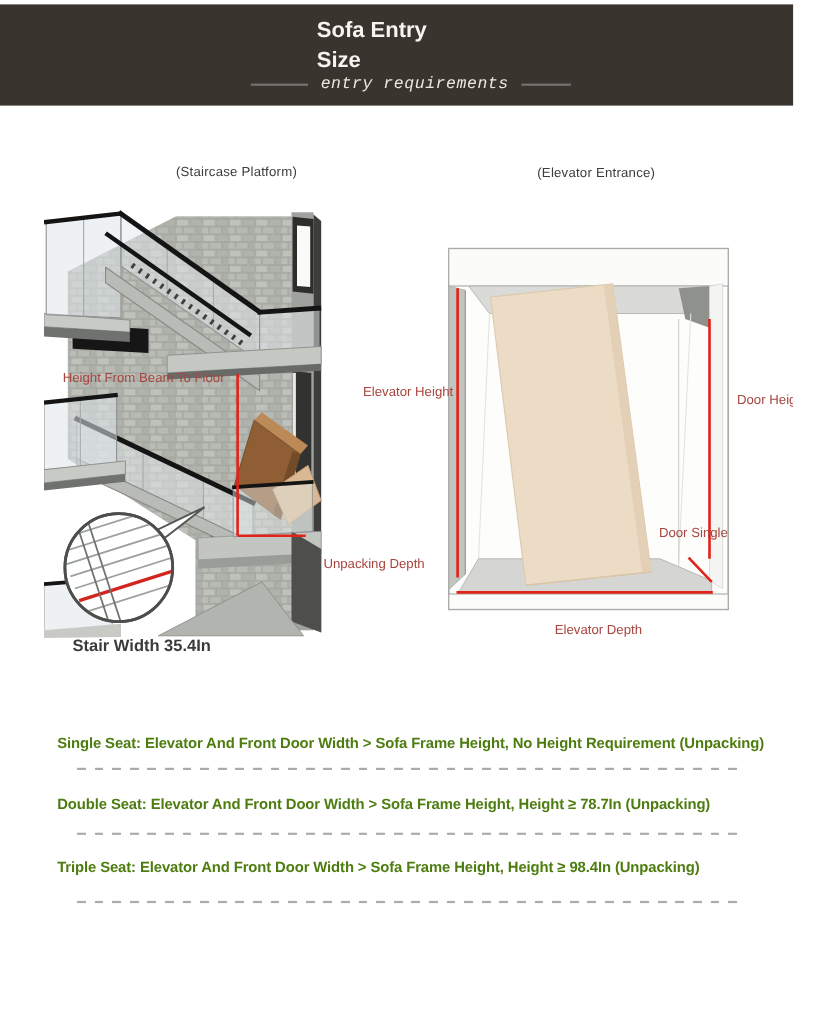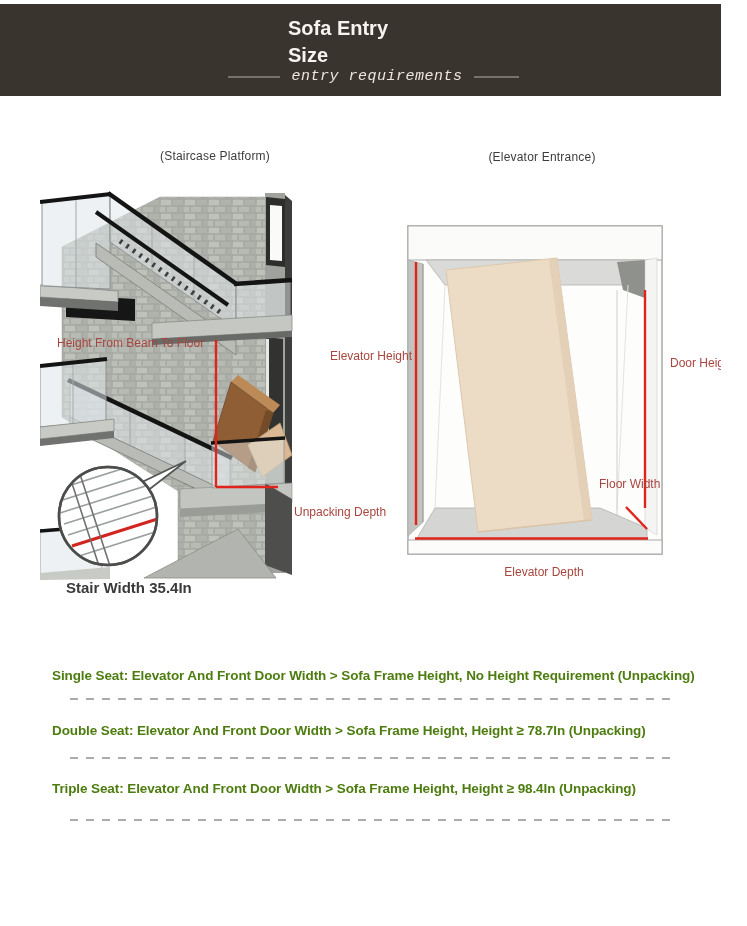--- a/index.html
+++ b/index.html
@@ -227,21 +227,21 @@
       <line x1="20" y1="318.5" x2="253" y2="318.5"></line>
       <line x1="231" y1="287" x2="252" y2="309"></line>
     </g>
   </svg>
 
   <div class="rlabel lbl-beam">Height From Beam To Floor</div>
   <div class="rlabel lbl-platform">Unpacking Depth</div>
   <div class="lbl-stairw">Stair Width 35.4In</div>
   <div class="rlabel lbl-elevh">Elevator Height</div>
   <div class="rlabel lbl-doorh">Door Height</div>
-  <div class="rlabel lbl-doorw">Floor Width</div>
+  <div class="rlabel lbl-doorw">Door Single</div>
   <div class="rlabel lbl-elevd">Elevator Depth</div>
 
   <div class="req req1">Single Seat: Elevator And Front Door Width &gt; Sofa Frame Height, No Height Requirement (Unpacking)</div>
   <div class="dashes d1"></div>
   <div class="req req2">Double Seat: Elevator And Front Door Width &gt; Sofa Frame Height, Height ≥ 78.7In (Unpacking)</div>
   <div class="dashes d2"></div>
   <div class="req req3">Triple Seat: Elevator And Front Door Width &gt; Sofa Frame Height, Height ≥ 98.4In (Unpacking)</div>
   <div class="dashes d3"></div>
 
 </div>

